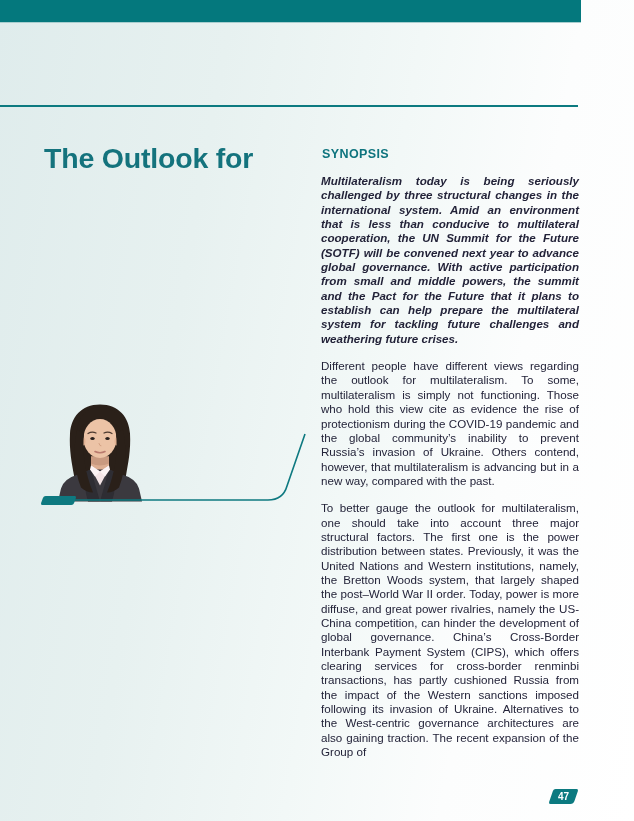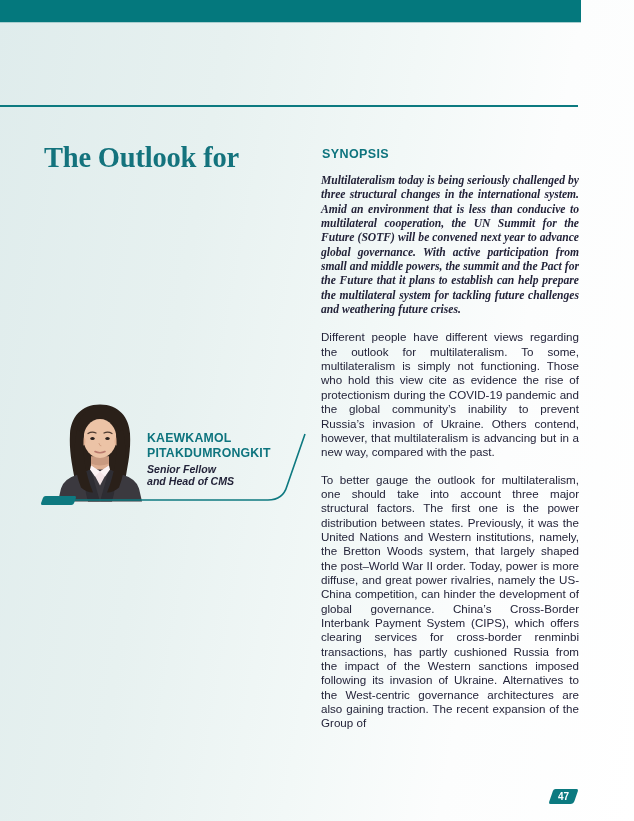--- a/index.html
+++ b/index.html
@@ -15,21 +15,21 @@
     background:#04787d;
     box-shadow:0 1px 0 #a9cecf;
   }
   .header-rule{
     position:absolute;left:0;top:105px;width:578px;height:1.6px;
     background:#0c7a80;
   }
   .title{
     position:absolute;left:44px;top:139px;margin:0;
     font-size:28.5px;line-height:38px;font-weight:bold;
-    color:#14737d;letter-spacing:-0.2px;font-family:Liberation Serif, serif;
+    color:#14737d;letter-spacing:-0.2px;
   }
   .portrait{position:absolute;left:50px;top:401px;width:100px;height:101px;}
   .swoosh{position:absolute;left:38px;top:428px;width:272px;height:78px;}
   .accent-bar{
     position:absolute;left:42px;top:496px;width:33px;height:9px;
     background:#0e7980;transform:skewX(-20deg);border-radius:2px;
   }
   .author-name{position:absolute;left:147px;top:431px;}
   .author-name .name{
     font-size:12.3px;line-height:14.5px;font-weight:bold;
@@ -42,21 +42,21 @@
   .right-col{position:absolute;left:321px;top:146px;width:258px;color:#232339;}
   .right-col h2{
     margin:1px;font-size:12.5px;font-weight:bold;
     color:#0e747e;letter-spacing:0.4px;
   }
   .right-col h2.commentary{margin-top:17px;}
   .right-col p{
     margin:13px 0 0;font-size:11.6px;line-height:14.35px;
     text-align:justify;
   }
-  .right-col p.synopsis{font-style:italic;font-weight:bold;font-family:Liberation Serif, serif;}
+  .right-col p.synopsis{font-style:italic;font-weight:bold;}
   .page-badge{
     position:absolute;left:551px;top:789px;width:25px;height:15px;
     background:#0c7a80;transform:skewX(-19deg);
     border-radius:2px 2px 3px 2px;
     display:flex;align-items:center;justify-content:center;
   }
   .page-badge span{
     transform:skewX(19deg);
     color:#ffffff;font-size:10px;font-weight:bold;
   }
@@ -103,30 +103,20 @@
     <path d="M50 6 C34 6 26 19 27 35 C29 26 37 17 50 17 C63 17 71 26 73 35 C74 19 66 6 50 6 Z" fill="#2a2019"></path>
     <path d="M27 28 C23 48 24 68 31 86 C34 89 39 91 43 91 C35 72 32 50 34 32 Z" fill="#2a2019"></path>
     <path d="M73 28 C77 48 76 68 69 86 C66 89 61 91 57 91 C65 72 68 50 66 32 Z" fill="#2a2019"></path>
   </svg>
 
   <svg class="swoosh" viewBox="0 0 272 78" aria-hidden="true">
     <path d="M267 6 L249 58 Q245 72 230 72 L6 72" stroke="#0e7980" stroke-width="1.6" fill="none"></path>
   </svg>
   <div class="accent-bar"></div>
 
-  <div class="author-name">
-    <div class="name">
-      <div>KAEWKAMOL</div>
-      <div>PITAKDUMRONGKIT</div>
-    </div>
-    <div class="role">
-      <div>Senior Fellow</div>
-      <div>and Head of CMS</div>
-    </div>
-  </div>
 
   <div class="right-col">
     <h2>SYNOPSIS</h2>
     <p class="synopsis">Multilateralism today is being seriously challenged by three structural changes in the international system. Amid an environment that is less than conducive to multilateral cooperation, the UN Summit for the Future (SOTF) will be convened next year to advance global governance. With active participation from small and middle powers, the summit and the Pact for the Future that it plans to establish can help prepare the multilateral system for tackling future challenges and weathering future crises.</p>
     <p>Different people have different views regarding the outlook for multilateralism. To some, multilateralism is simply not functioning. Those who hold this view cite as evidence the rise of protectionism during the COVID-19 pandemic and the global community’s inability to prevent Russia’s invasion of Ukraine. Others contend, however, that multilateralism is advancing but in a new way, compared with the past.</p>
     <p>To better gauge the outlook for multilateralism, one should take into account three major structural factors. The first one is the power distribution between states. Previously, it was the United Nations and Western institutions, namely, the Bretton Woods system, that largely shaped the post–World War II order. Today, power is more diffuse, and great power rivalries, namely the US-China competition, can hinder the development of global governance. China’s Cross-Border Interbank Payment System (CIPS), which offers clearing services for cross-border renminbi transactions, has partly cushioned Russia from the impact of the Western sanctions imposed following its invasion of Ukraine. Alternatives to the West-centric governance architectures are also gaining traction. The recent expansion of the Group of</p>
   </div>
 
   <div class="page-badge">
     <span>47</span>

